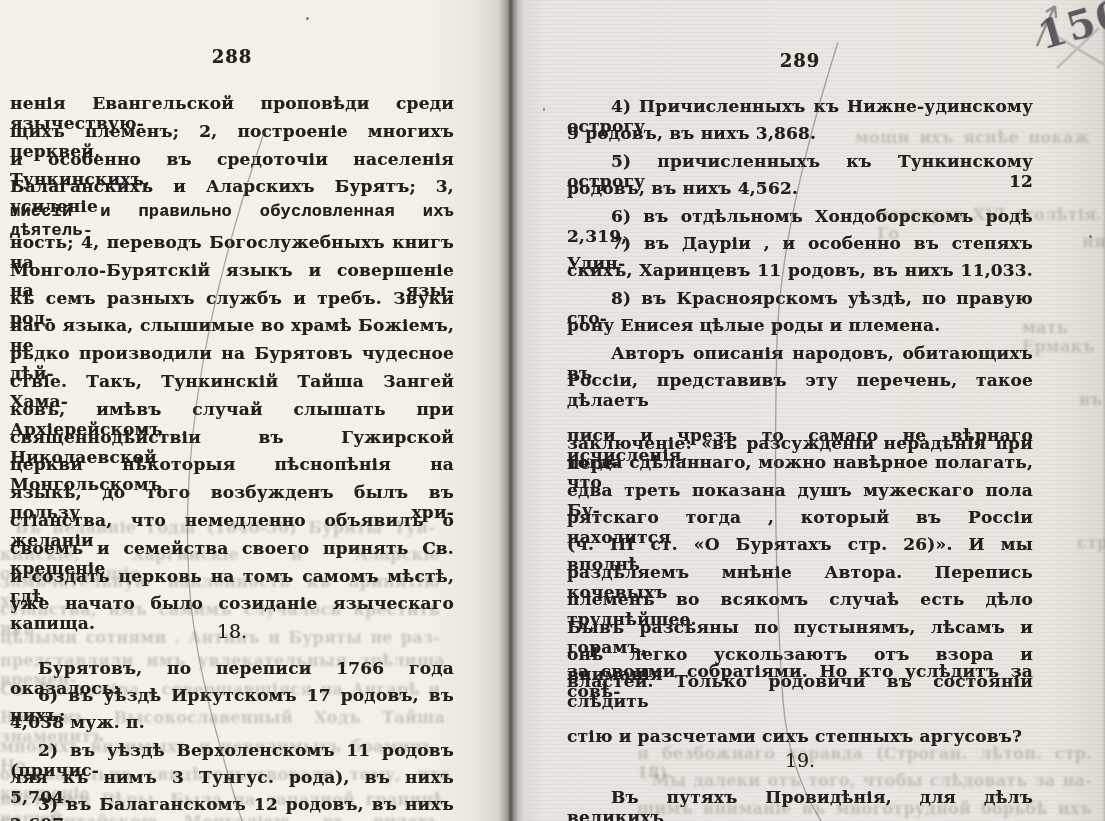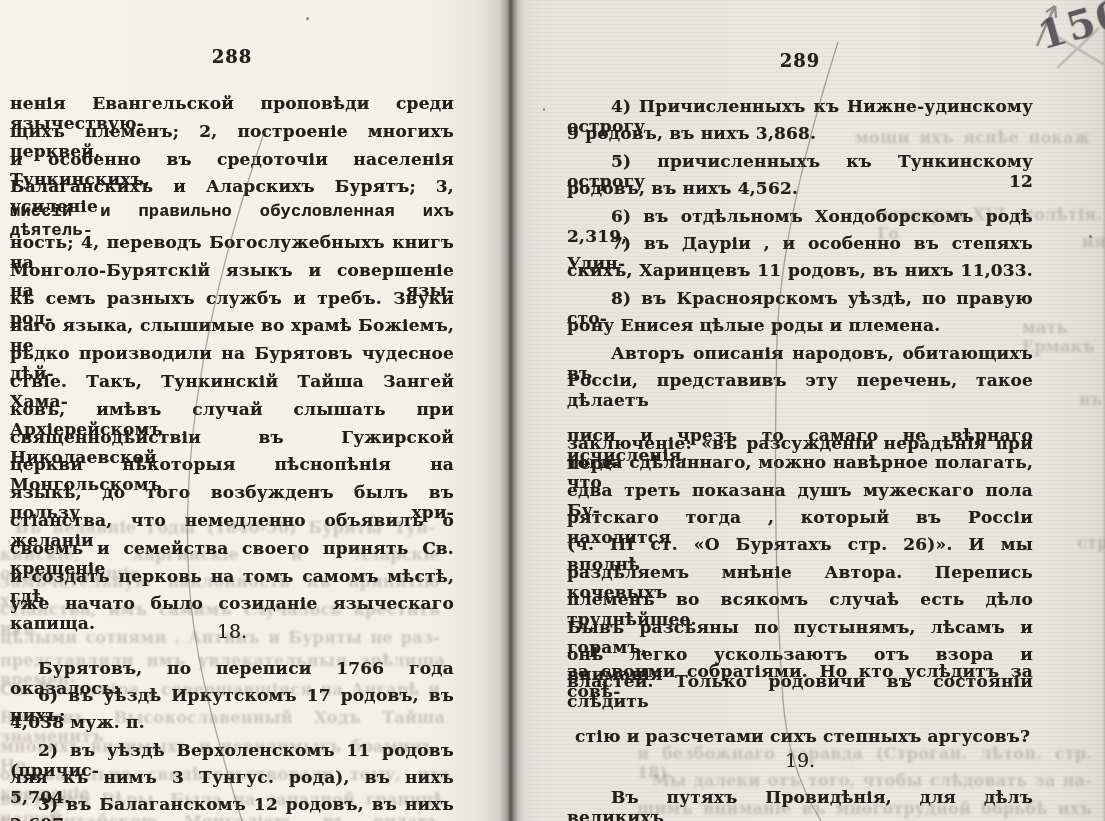--- a/index.html
+++ b/index.html
@@ -135,21 +135,21 @@
         <div class="tline" style="top: 452.2px;">тогда сдѣланнаго, можно навѣрное полагать, что</div>
         <div class="tline" style="top: 479.6px;">едва треть показана душъ мужескаго пола Бу-</div>
         <div class="tline" style="top: 507px;">рятскаго тогда , который въ Россіи находится</div>
         <div class="tline" style="top: 534.4px;">(ч. III ст. «О Бурятахъ стр. 26)». И мы вполнѣ</div>
         <div class="tline" style="top: 561.8px;">раздѣляемъ мнѣніе Автора. Перепись кочевыхъ</div>
         <div class="tline" style="top: 589.2px;">племенъ во всякомъ случаѣ есть дѣло труднѣйшее.</div>
         <div class="tline" style="top: 616.6px;">Бывъ разсѣяны по пустынямъ, лѣсамъ и горамъ,</div>
         <div class="tline" style="top: 644px;">онѣ легко ускользаютъ отъ взора и вниманія</div>
         <div class="tline" style="top: 671.4px;">властей. Только родовичи въ состояніи слѣдить</div>
         <div class="tline" style="top: 661px;">за своими собратіями. Но кто услѣдитъ за совѣ-</div>
-        <div class="tline nj" style="top: 726.2px; margin-left: 8px;">стію и разсчетами сихъ степныхъ аргусовъ?</div>
+        <div class="tline nj" style="top: 726.2px;">стію и разсчетами сихъ степныхъ аргусовъ?</div>
       </div>
     <div class="heading">19.</div>
     <div id="rclose" class="tline ind" style="top:787px">Въ путяхъ Провидѣнія, для дѣлъ великихъ</div>
   </div>
   <svg class="crease" width="588" height="821" viewBox="0 0 588 821">
     <path d="M321,42 C290,140 263,250 260,340 C257,470 258,590 266,700 C270,755 286,792 304,821" fill="none" stroke="#5f5a52" stroke-width="1.3" opacity="0.5"></path>
   </svg>
   <div class="handwriting">
     <span class="hw-num">150</span>
     <svg width="100" height="100" viewBox="0 0 100 100" style="position:absolute;left:0;top:0">

